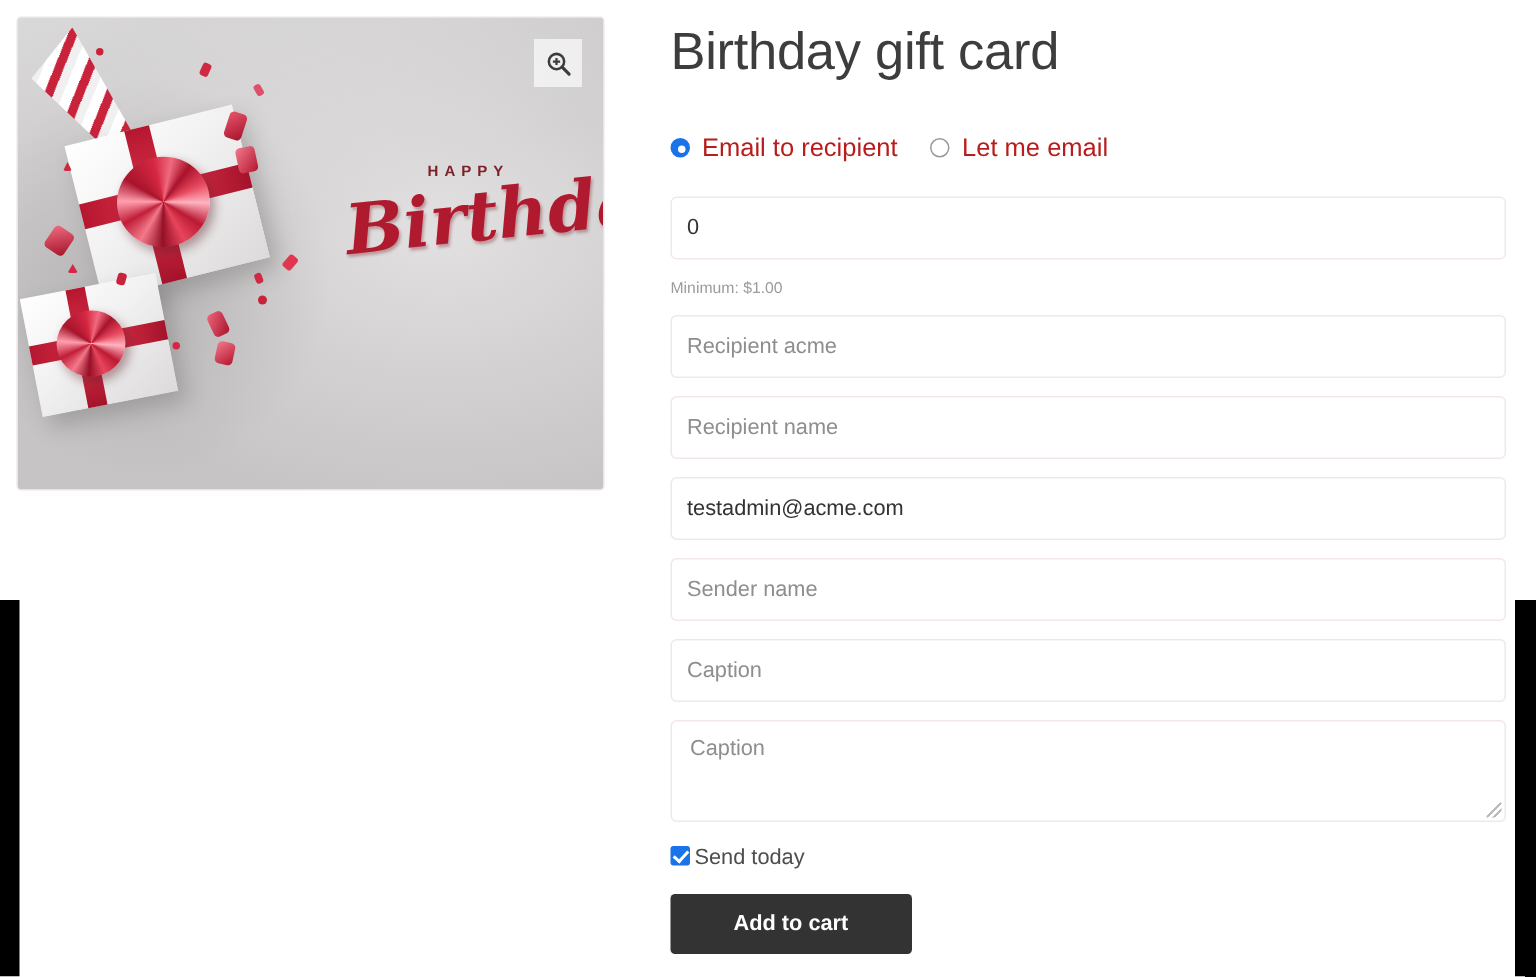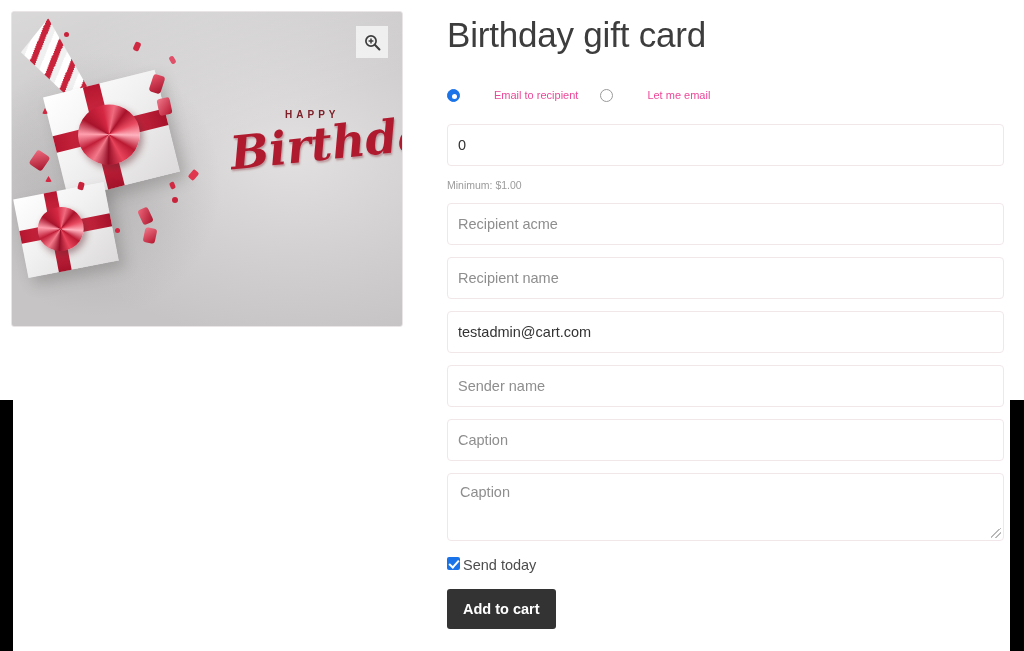--- a/index.html
+++ b/index.html
@@ -134,21 +134,21 @@
     border:1px solid #9a9a9a; background:#fff;
     position:relative; flex:0 0 auto;
   }
   .radio-opt.checked .radio-mark {
     background:#1a73e8; border-color:#1a73e8;
   }
   .radio-opt.checked .radio-mark::after {
     content:""; position:absolute; left:4px; top:4px;
     width:5px; height:5px; border-radius:50%; background:#fff;
   }
-  .radio-label { font-size:11px; color:#ec4899;margin-left:26px; }
+  .radio-label { font-size:17px; color:#b91c1c; }
 
   .field {
     margin-top: 12px;
     width: 557px;
     height: 42px;
     border: 1px solid #f1e7e9;
     border-radius: 4px;
     background:#fff;
     display:flex; align-items:center;
     padding: 0 10px;
@@ -194,21 +194,21 @@
     left:4px; top:1px; width:4px; height:8px;
     border:solid #fff; border-width:0 2px 2px 0;
     transform: rotate(42deg);
   }
   .check-label { font-size:14.5px; color:#4d4d4d; margin-left:3px; }
 
   .add-btn {
     margin-top: 16px;
     display:inline-flex; align-items:center; justify-content:center;
     height: 40px;
-    padding: 0 16px;
+    padding: 0 42px;
     background:#333333;
     color:#ffffff;
     font-size:14.5px;
     font-weight:700;
     border:none; border-radius:3px;
     cursor:pointer;
     font-family: "Liberation Sans", sans-serif;
   }
 </style>
 </head>
@@ -291,21 +291,21 @@
 
     <div class="field">
       <span class="ph">Recipient acme</span>
     </div>
 
     <div class="field">
       <span class="ph">Recipient name</span>
     </div>
 
     <div class="field">
-      <span class="val">testadmin@cart.com</span>
+      <span class="val">testadmin@acme.com</span>
     </div>
 
     <div class="field">
       <span class="ph">Sender name</span>
     </div>
 
     <div class="field">
       <span class="ph">Caption</span>
     </div>
 

